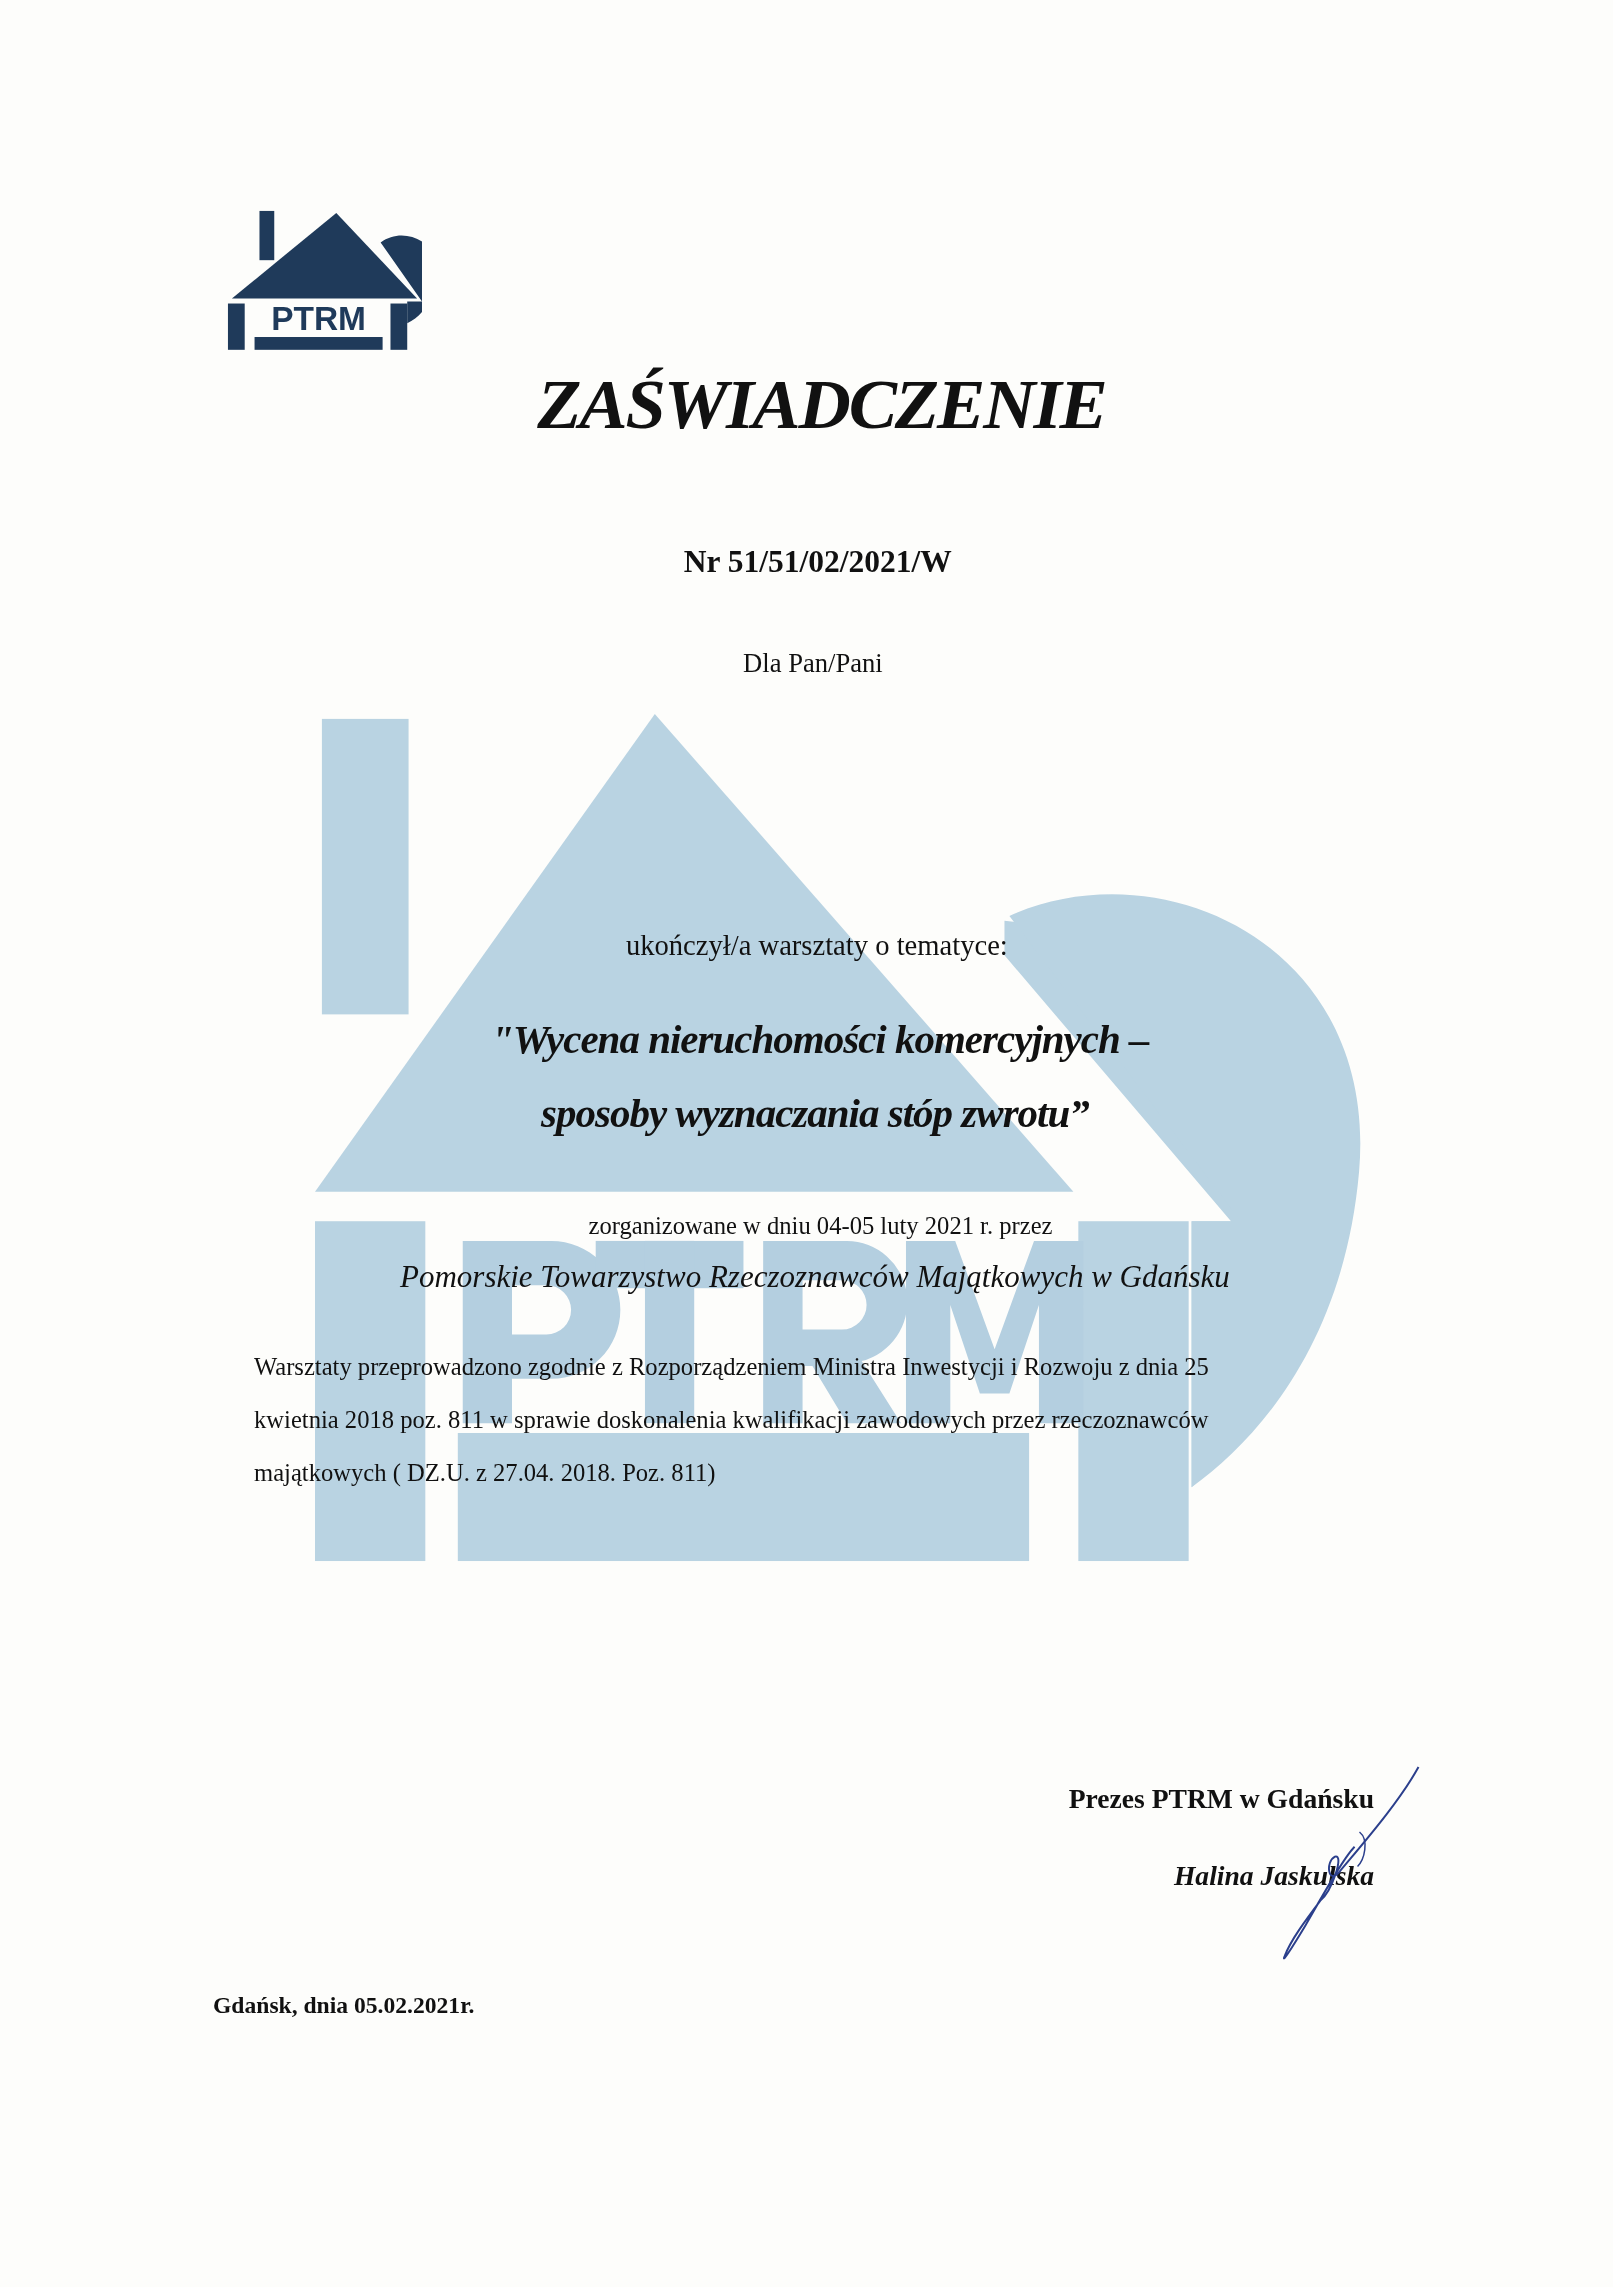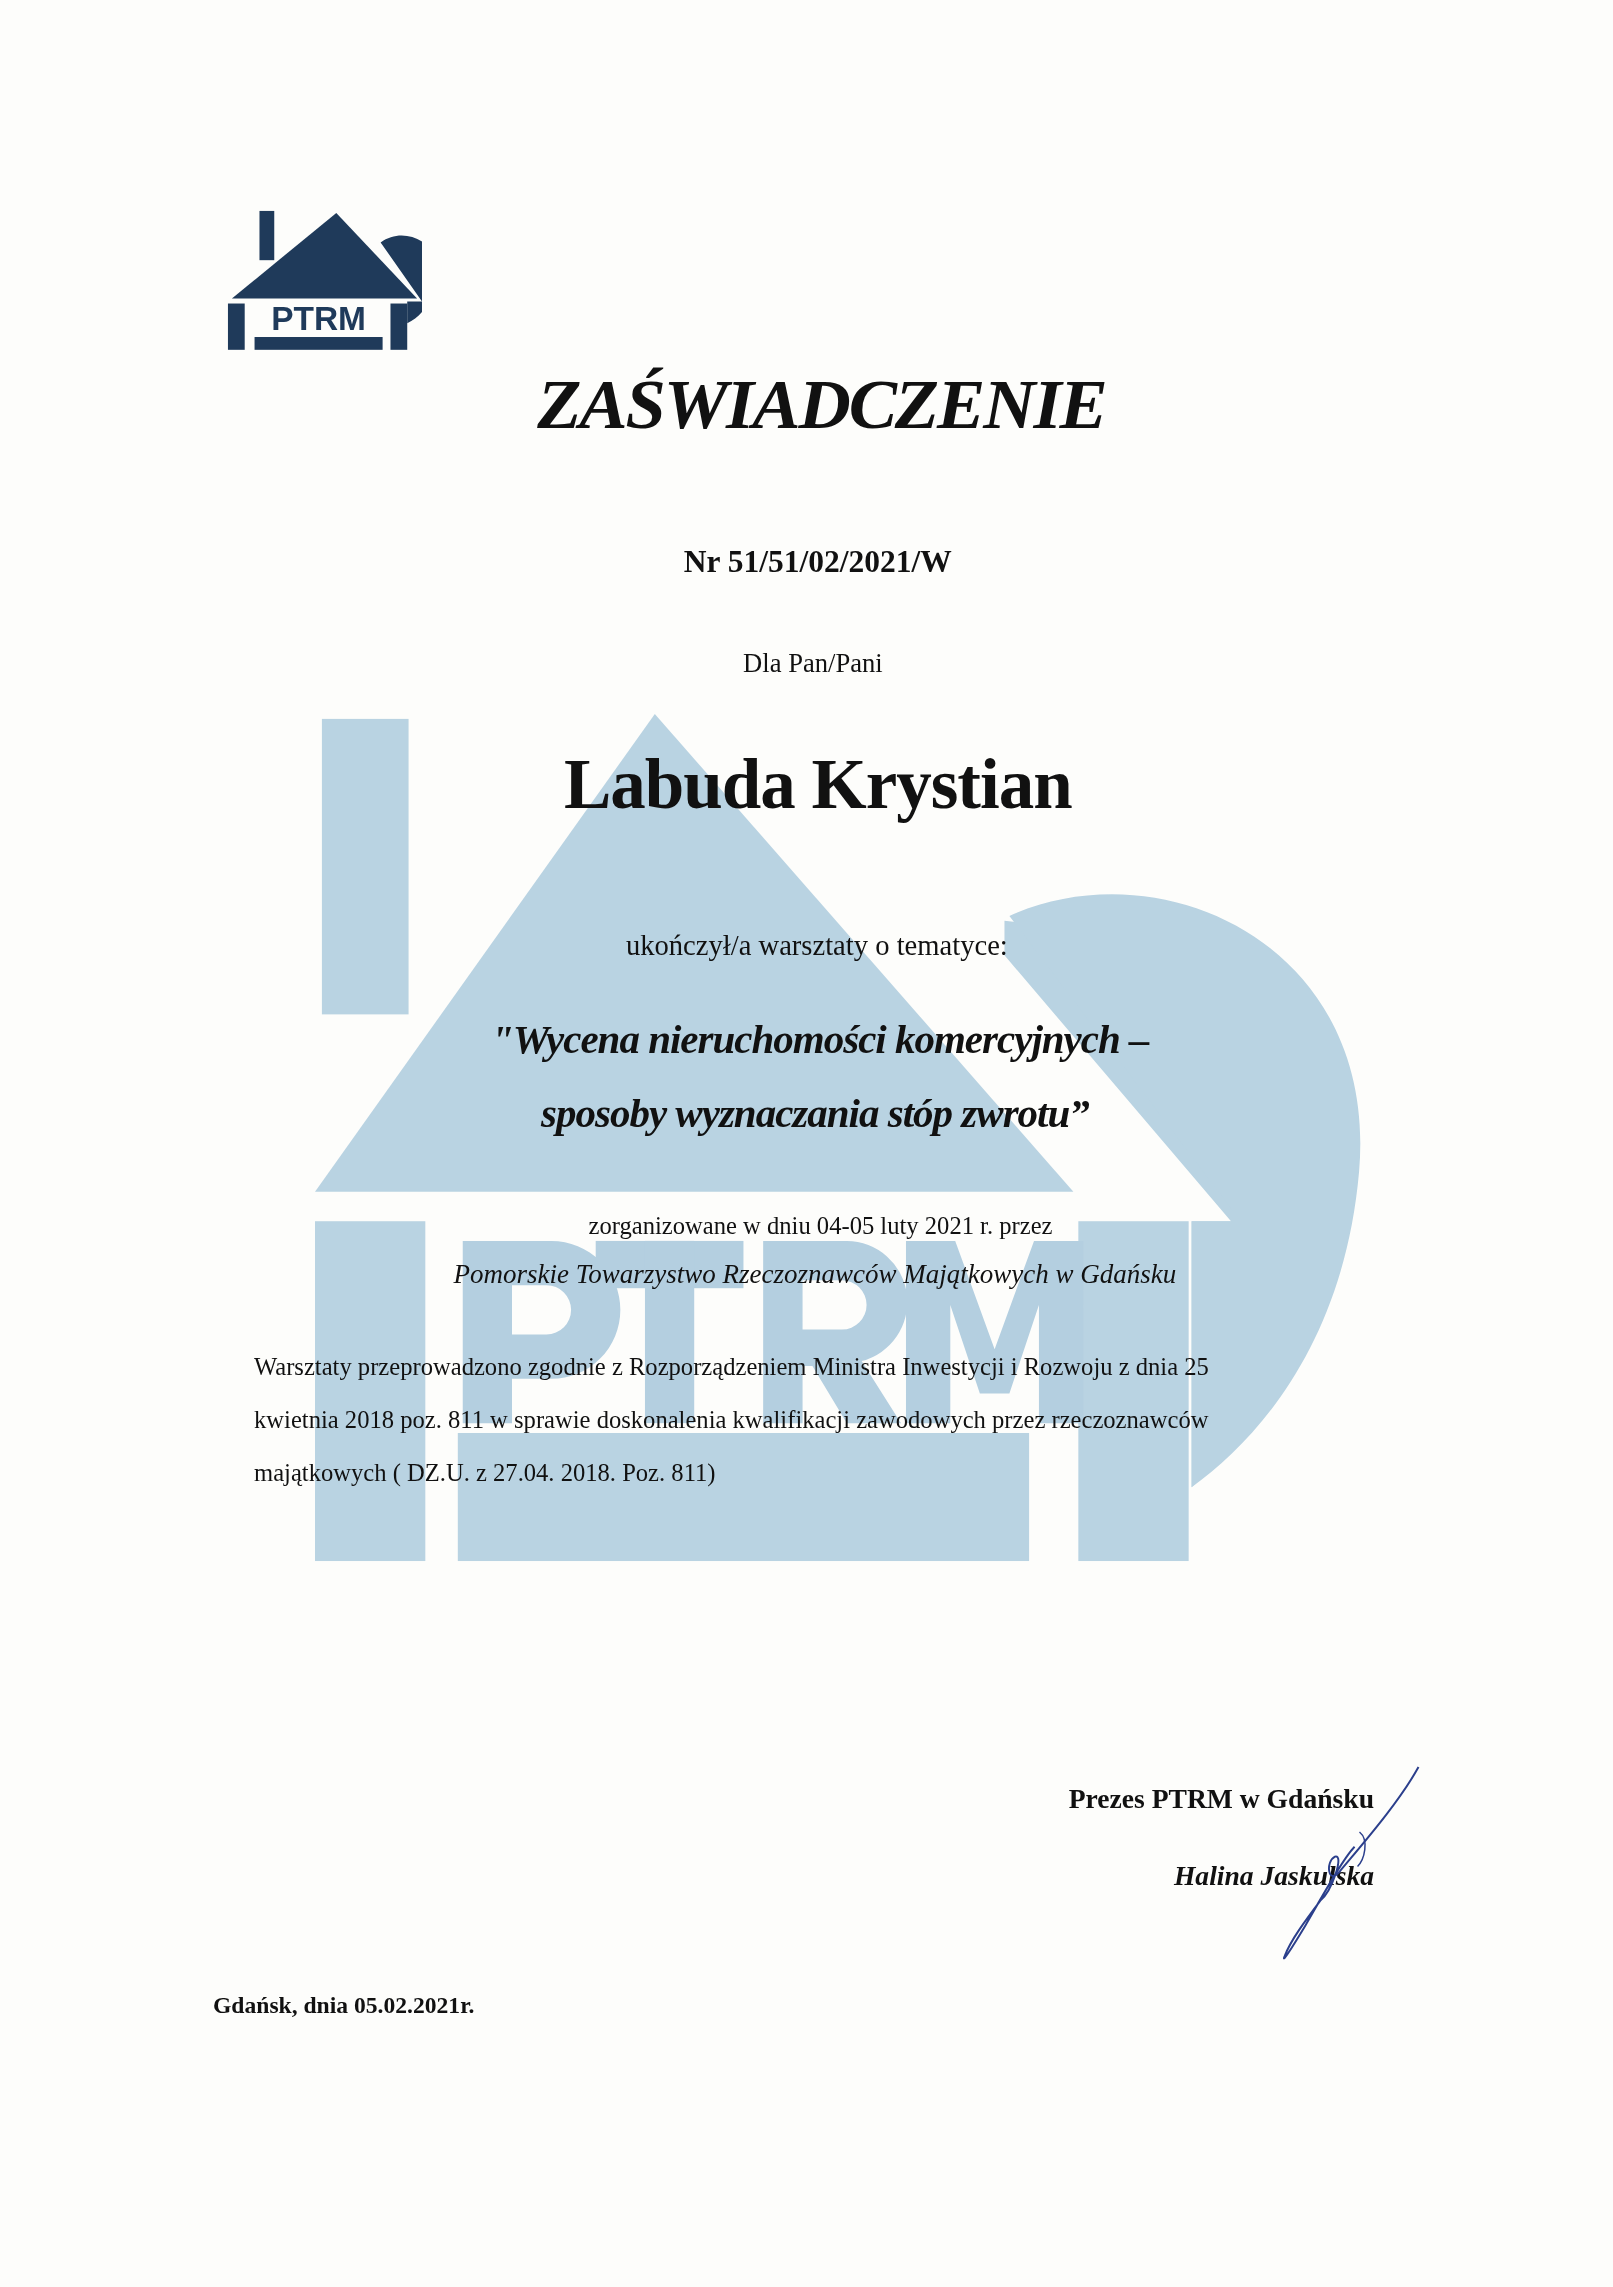--- a/index.html
+++ b/index.html
@@ -102,21 +102,21 @@
     box-sizing: border-box;
   }
   .organized {
     top: 1212px;
     font-size: 24.6px;
     padding-left: 27px;
     box-sizing: border-box;
   }
   .organizer {
     top: 1259px;
-    font-size: 27px;
+    font-size: 31px;
     font-style: italic;
     padding-left: 15.8px;
     box-sizing: border-box;
   }
   .legal {
     position: absolute;
     left: 211px;
     top: 1340px;
     width: 1221px;
     font-size: 24.6px;
@@ -196,21 +196,20 @@
       <rect x="3" y="112" width="17" height="47"></rect>
       <rect x="168" y="112" width="17" height="47"></rect>
       <rect x="30" y="146" width="130" height="13"></rect>
     </g>
     <text x="95" y="139" text-anchor="middle" font-family="Liberation Sans, DejaVu Sans, sans-serif" font-weight="bold" font-size="34" fill="#1f3a5a">PTRM</text>
   </svg>
 
   <div class="abs title">ZAŚWIADCZENIE</div>
   <div class="abs number">Nr 51/51/02/2021/W</div>
   <div class="abs salutation">Dla Pan/Pani</div>
-  <div class="abs name">Labuda Krystian</div>
   <div class="abs completed">ukończył/a warsztaty o tematyce:</div>
   <div class="abs topic1">"Wycena nieruchomości komercyjnych –</div>
   <div class="abs topic2">sposoby wyznaczania stóp zwrotu”</div>
   <div class="abs organized">zorganizowane w dniu  04-05 luty 2021 r. przez</div>
   <div class="abs organizer">Pomorskie Towarzystwo Rzeczoznawców Majątkowych w Gdańsku</div>
 
   <div class="legal">
     <span>Warsztaty przeprowadzono zgodnie z Rozporządzeniem Ministra Inwestycji i Rozwoju z dnia 25</span>
     <span>kwietnia 2018 poz. 811 w sprawie doskonalenia kwalifikacji zawodowych przez rzeczoznawców</span>
     <span>majątkowych ( DZ.U. z 27.04. 2018. Poz. 811)</span>

